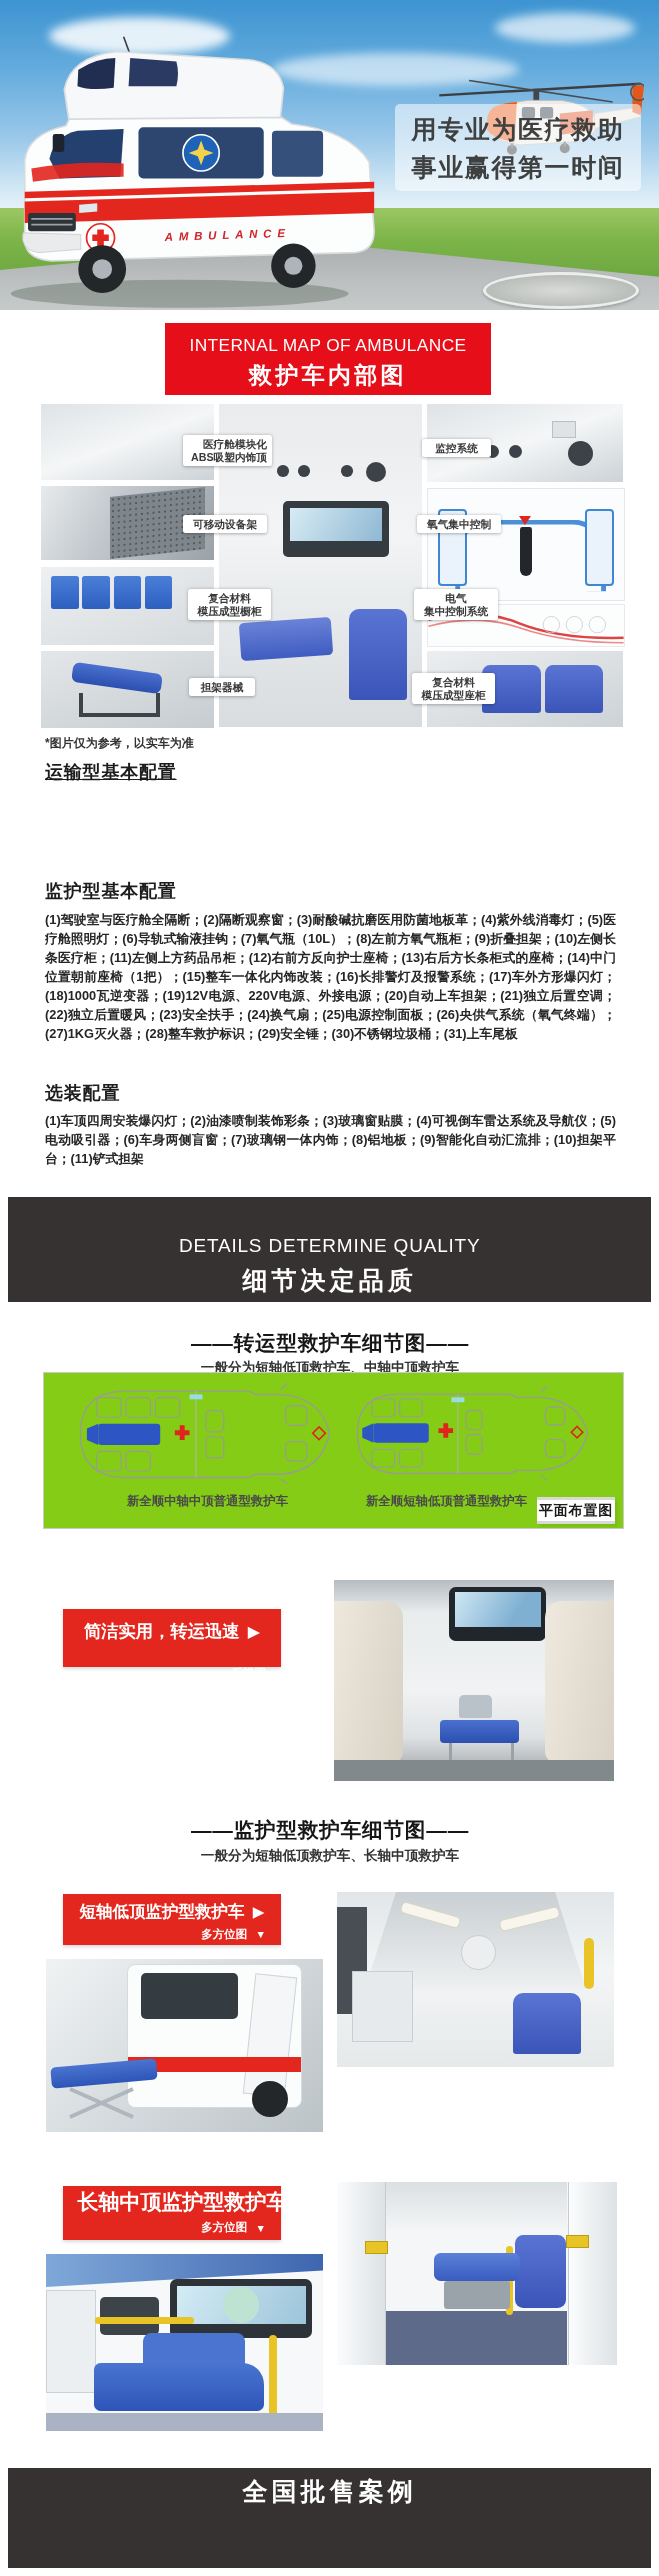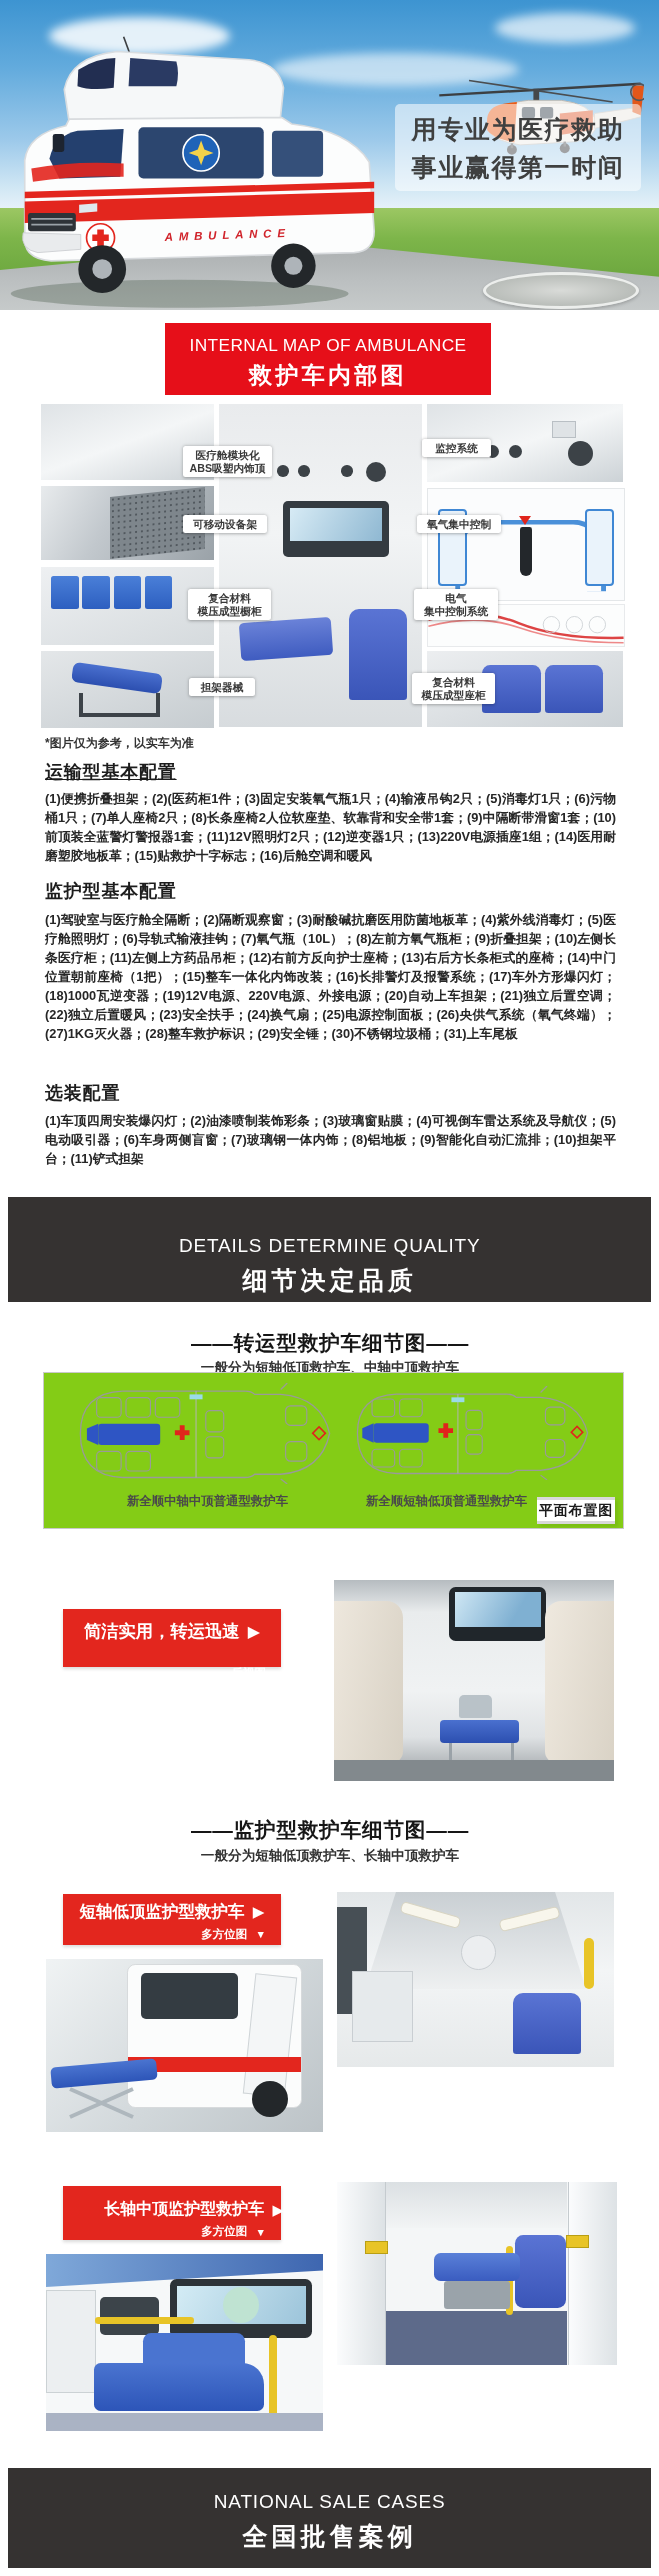--- a/index.html
+++ b/index.html
@@ -98,21 +98,21 @@
   .redlabel{background:#e3261e;color:#fff;box-shadow:0 1.6px 3.3px rgba(0,0,0,.15);}
   .redlabel .t{display:flex;align-items:center;justify-content:center;gap:8.2px;font-weight:bold;white-space:nowrap;}
   .redlabel .s{display:flex;align-items:center;justify-content:flex-end;gap:8.2px;font-weight:bold;padding-right:15px;}
   .rlA{left:63px;top:1609px;width:218px;height:58px;}
   .rlA .t{font-size:17.3px;padding-top:10px;}
   .rlA .s{font-size:11.5px;margin-top:23px;padding-left:21px;}
   .rlB{left:63px;top:1894px;width:218px;height:51px;}
   .rlB .t{font-size:16.5px;padding-top:7.4px;}
   .rlB .s{font-size:11.5px;margin-top:3.3px;}
   .rlC{left:63px;top:2186px;width:218px;height:54px;}
-  .rlC .t{font-size:16px;padding-top:13px;margin-left:44px;}
+  .rlC .t{font-size:21px;padding-top:2px;margin-left:44px;}
   .rlC .s{font-size:11.5px;margin-top:4.1px;}
   .arrow{font-size:.92em;}
 
   .photo{overflow:hidden;}
   .pA{left:334px;top:1580px;width:280px;height:201px;background:linear-gradient(180deg,#b6bcc0 0%,#e9eced 16%,#f0f2f3 55%,#dfe2e4 78%,#969ca0 100%);}
   .pA .win{position:absolute;left:115px;top:6.6px;width:97px;height:54px;background:#20262b;border-radius:6.6px;}
   .pA .win i{position:absolute;left:5.8px;top:5.8px;width:86px;height:35px;display:block;background:linear-gradient(120deg,#cfe7f4,#7fb0d2 70%);}
   .pA .seatL,.pA .seatR{position:absolute;top:21.4px;width:76px;height:162px;background:linear-gradient(100deg,#efe9df,#d8d1c4);}
   .pA .seatL{left:-6.6px;border-radius:0 16.5px 11.5px 0;}
   .pA .seatR{right:-6.6px;border-radius:16.5px 0 0 11.5px;}
@@ -286,21 +286,21 @@
         <circle cx="150" cy="24" r="10" fill="none" stroke="#c9ced2"></circle>
         <circle cx="178" cy="24" r="10" fill="none" stroke="#c9ced2"></circle>
         <circle cx="206" cy="24" r="10" fill="none" stroke="#c9ced2"></circle>
       </svg>
     </div>
     <div class="cell seats-cell" style="left:386px;top:247px;width:196px;height:76px;">
       <i style="left:28%;"></i>
       <i style="left:60%;"></i>
     </div>
 
-    <div class="callout" style="left:142px;top:42px;width:79px;">
+    <div class="callout" style="left:142px;top:31px;width:79px;text-align:right;">
       <span>医疗舱模块化</span>
       <span>ABS吸塑内饰顶</span>
     </div>
     <div class="callout" style="left:381px;top:35px;width:59px;">
       <span>监控系统</span>
     </div>
     <div class="callout" style="left:142px;top:111px;width:74px;">
       <span>可移动设备架</span>
     </div>
     <div class="callout" style="left:376px;top:111px;width:74px;">
@@ -319,21 +319,20 @@
     </div>
     <div class="callout" style="left:371px;top:269px;width:73px;">
       <span>复合材料</span>
       <span>模压成型座柜</span>
     </div>
   </div>
 
   <div class="abs note">*图片仅为参考，以实车为准</div>
 
   <div class="abs spec-h" style="top:760px;text-decoration:underline;">运输型基本配置</div>
-  <div class="abs spec-p" style="top:789px;">(1)便携折叠担架；(2)(医药柜1件；(3)固定安装氧气瓶1只；(4)输液吊钩2只；(5)消毒灯1只；(6)污物桶1只；(7)单人座椅2只；(8)长条座椅2人位软座垫、软靠背和安全带1套；(9)中隔断带滑窗1套；(10)前顶装全蓝警灯警报器1套；(11)12V照明灯2只；(12)逆变器1只；(13)220V电源插座1组；(14)医用耐磨塑胶地板革；(15)贴救护十字标志；(16)后舱空调和暖风</div>
 
   <div class="abs spec-h" style="top:879px;">监护型基本配置</div>
   <div class="abs spec-p" style="top:910px;">(1)驾驶室与医疗舱全隔断；(2)隔断观察窗；(3)耐酸碱抗磨医用防菌地板革；(4)紫外线消毒灯；(5)医疗舱照明灯；(6)导轨式输液挂钩；(7)氧气瓶（10L）；(8)左前方氧气瓶柜；(9)折叠担架；(10)左侧长条医疗柜；(11)左侧上方药品吊柜；(12)右前方反向护士座椅；(13)右后方长条柜式的座椅；(14)中门位置朝前座椅（1把）；(15)整车一体化内饰改装；(16)长排警灯及报警系统；(17)车外方形爆闪灯；(18)1000瓦逆变器；(19)12V电源、220V电源、外接电源；(20)自动上车担架；(21)独立后置空调；(22)独立后置暖风；(23)安全扶手；(24)换气扇；(25)电源控制面板；(26)央供气系统（氧气终端）；(27)1KG灭火器；(28)整车救护标识；(29)安全锤；(30)不锈钢垃圾桶；(31)上车尾板</div>
 
   <div class="abs spec-h" style="top:1081px;">选装配置</div>
   <div class="abs spec-p" style="top:1111px;">(1)车顶四周安装爆闪灯；(2)油漆喷制装饰彩条；(3)玻璃窗贴膜；(4)可视倒车雷达系统及导航仪；(5)电动吸引器；(6)车身两侧盲窗；(7)玻璃钢一体内饰；(8)铝地板；(9)智能化自动汇流排；(10)担架平台；(11)铲式担架</div>
 
   <div class="abs banner-dark bd1">
     <div class="en">DETAILS DETERMINE QUALITY</div>
     <div class="zh">细节决定品质</div>
@@ -476,18 +475,17 @@
       </div>
     <div class="decal"></div>
     <div class="railh"></div>
     <div class="back"></div>
     <div class="bench"></div>
     <div class="railv"></div>
     <div class="floor"></div>
   </div>
 
   <div class="abs banner-dark bd2">
-    <div class="en">NATIONAL SALE CASES</div>
     <div class="zh">全国批售案例</div>
   </div>
 
 </div>
 
 
 </body></html>

